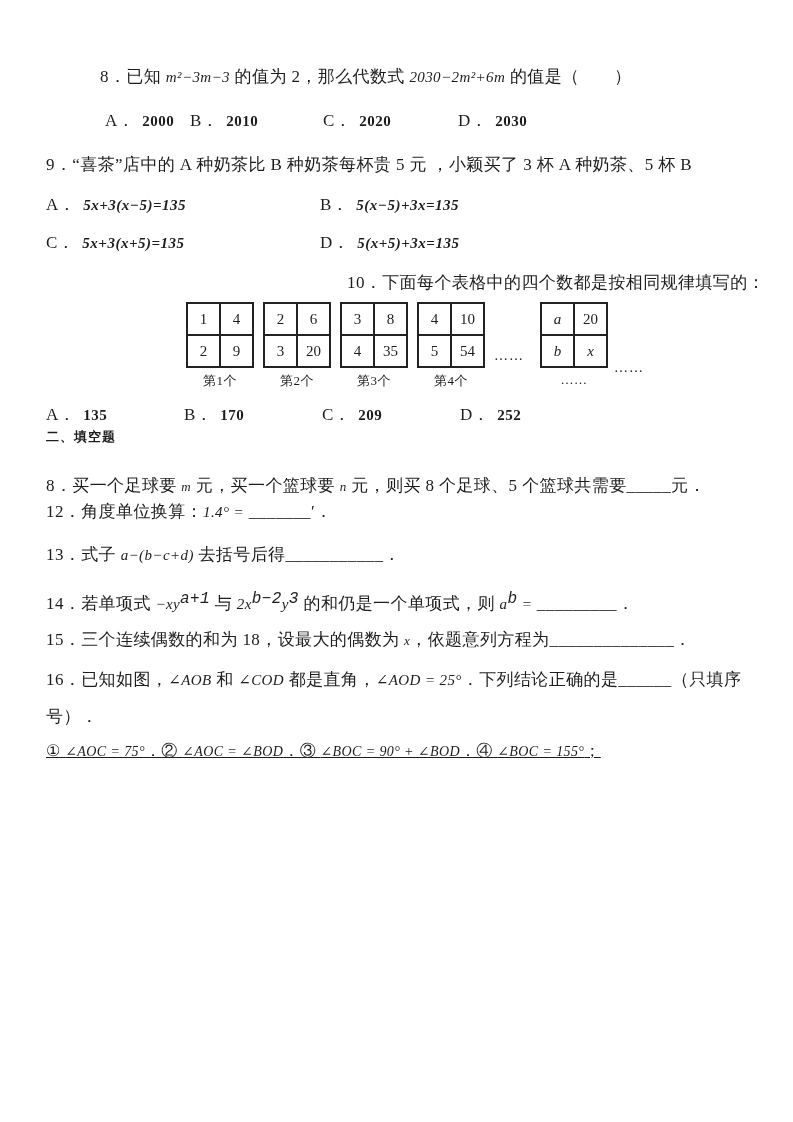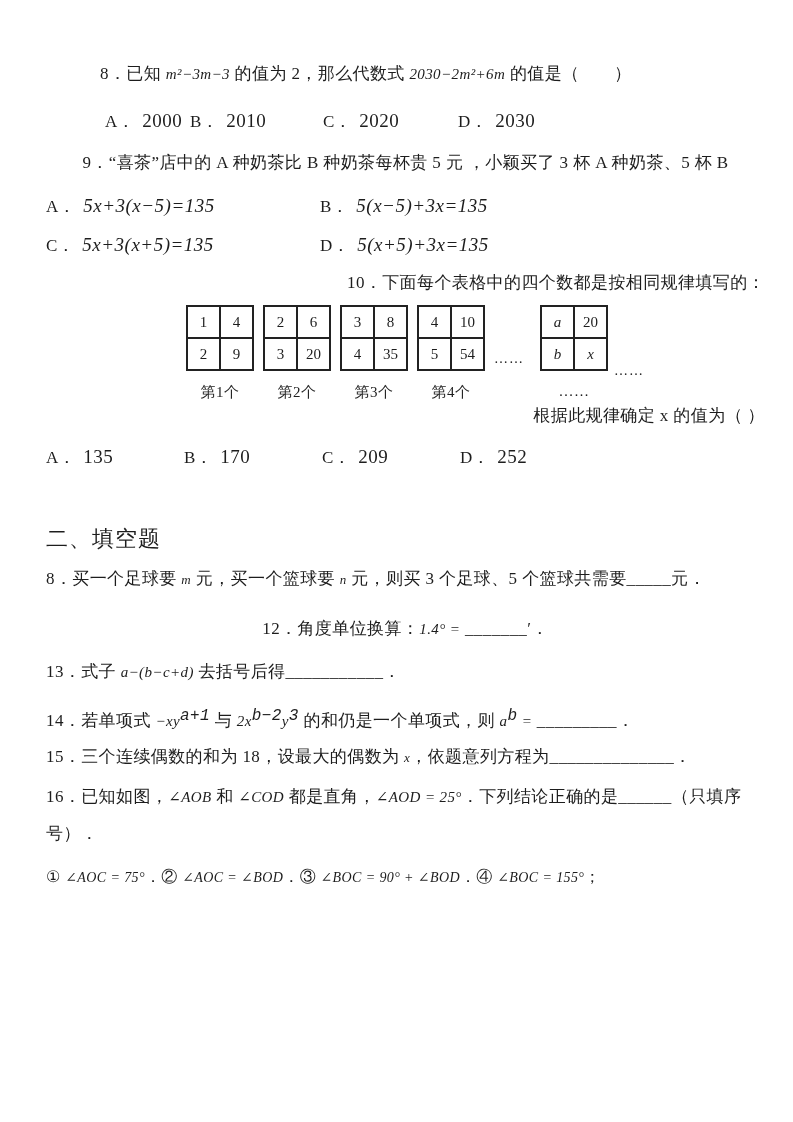--- a/index.html
+++ b/index.html
@@ -1,68 +1,68 @@
 <!DOCTYPE html>
 <html><head>
 <meta charset="utf-8">
 <style>
   html,body{margin:0;padding:0;background:#ffffff;}
   body{width:793px;height:1122px;overflow:hidden;
        font-family:"Liberation Serif","DejaVu Serif",serif;color:#1d1d1d;}
   .page{position:relative;box-sizing:border-box;width:793px;height:1122px;
         padding:64px 28px 0 46px;background:#ffffff;}
-  .line{white-space:nowrap;font-size:17px;letter-spacing:0.4px;line-height:20px;height:26px;}
+  .line{white-space:nowrap;font-size:17px;letter-spacing:0.4px;line-height:26px;height:26px;}
   .seg-cn{font-family:"Liberation Serif","DejaVu Serif",serif;}
   .seg-m{font-family:"Liberation Serif","DejaVu Serif","DejaVu Sans",serif;
          font-style:italic;font-size:15px;}
   .seg-ms{font-family:"Liberation Serif","DejaVu Serif",serif;font-style:italic;font-size:13px;}
   .seg-sup{font-family:Liberation Mono, monospace;font-style:italic;
            font-size:16px;vertical-align:6px;}
   
   .opts{display:flex;align-items:baseline;line-height:26px;}
   .opt{display:flex;align-items:baseline;}
   .opt-label{font-size:17px;}
-  .opt-val{font-size:19px;margin-left:8px;letter-spacing:0.5px;}
+  .opt-val{font-size:15px;margin-left:8px;letter-spacing:0.5px;font-weight:bold;}
   .opt-val.math{font-style:italic;font-family:"Liberation Serif","DejaVu Serif",serif;}
   
   #q8-stem{margin-left:54px;}
   #q8-opts{margin-top:18px;margin-left:59px;}
   #q8-opts .opt:nth-child(1){width:85px;}
   #q8-opts .opt:nth-child(2){width:133px;}
   #q8-opts .opt:nth-child(3){width:135px;}
   #q9{margin-top:18px;}
-  #q9 .line{margin-bottom:18px;text-align:center;}
+  #q9 .line{margin-bottom:18px;}
   #q9-opts-1{margin-top:-4px;}
   #q9-opts-2{margin-top:12px;}
   #q9-opts-1 .opt:first-child,#q9-opts-2 .opt:first-child{width:274px;}
   #q10{margin-top:14px;text-align:right;}
   
   .figure{display:flex;align-items:flex-start;margin:6px 0 0 140px;}
   .tstack{display:flex;flex-direction:column;align-items:center;margin-right:9px;}
   .tstack.last{margin-left:14px;margin-right:4px;}
   .grid2{display:grid;grid-template-columns:33px 33px;grid-auto-rows:32px;border:1px solid #222;}
   .gcell{border:1px solid #222;display:flex;align-items:center;justify-content:center;
          font-size:15px;font-family:"Liberation Serif","DejaVu Serif",serif;}
   .gcell.it{font-style:italic;}
-  .tcap{font-size:15px;margin-top:12px;letter-spacing:0.5px;}
+  .tcap{font-size:13px;margin-top:4px;letter-spacing:0.5px;}
   .dots{font-size:14px;letter-spacing:1px;}
   .dots-mid{margin:46px 2px 0 0;}
   .dots-right{margin:58px 0 0 2px;}
   #q10-followup{margin-top:4px;}
   #q10-opts{margin-top:12px;}
   #q10-opts .opt:nth-child(-n+3){width:138px;}
-  #section2{margin-top:53px;font-size:22px;font-weight:400;letter-spacing:1px;height:26px;}
+  #section2{font-size:13px;font-weight:700;letter-spacing:1px;height:26px;}
   #q11{margin-top:19px;}
-  #q12{margin-top:24px;text-align:center;}
+  #q12{}
   #q13{margin-top:17px;}
   #q14{margin-top:18px;}
   #q15{margin-top:15px;}
   #q16-l1{margin-top:14px;}
   #q16-l2{margin-top:11px;}
-  #q16-items{margin-top:17px;}
+  #q16-items{margin-top:8px;text-decoration:underline;}
   #q16-items .seg-cn{font-size:16px;}
   #q16-items .seg-m{font-size:14px;}
 </style>
 </head>
 <body>
 
 <div class="page">
 
   <section>
     <div class="line" id="q8-stem"><span class="seg-cn">8．已知 </span><span class="seg-m">m²−3m−3</span><span class="seg-cn"> 的值为 2，那么代数式 </span><span class="seg-m">2030−2m²+6m</span><span class="seg-cn"> 的值是（　　）</span></div>
@@ -156,21 +156,20 @@
           <span class="gcell it">a</span>
           <span class="gcell">20</span>
           <span class="gcell it">b</span>
           <span class="gcell it">x</span>
         </div>
         <div class="tcap">……</div>
       </div>
       <div class="dots dots-right">……</div>
     </div>
 
-    <div class="line" id="q10-followup"><span class="seg-cn">根据此规律确定 x 的值为（ ）</span></div>
     <div class="opts" id="q10-opts">
       <span class="opt">
         <span class="opt-label">A．</span>
         <span class="opt-val">135</span>
       </span>
       <span class="opt">
         <span class="opt-label">B．</span>
         <span class="opt-val">170</span>
       </span>
       <span class="opt">
@@ -179,21 +178,21 @@
       </span>
       <span class="opt">
         <span class="opt-label">D．</span>
         <span class="opt-val">252</span>
       </span>
     </div>
   </section>
 
   <div id="section2">二、填空题</div>
 
-  <div class="line" id="q11"><span class="seg-cn">8．买一个足球要 </span><span class="seg-ms">m</span><span class="seg-cn"> 元，买一个篮球要 </span><span class="seg-ms">n</span><span class="seg-cn"> 元，则买 3 个足球、5 个篮球共需要_____元．</span></div>
+  <div class="line" id="q11"><span class="seg-cn">8．买一个足球要 </span><span class="seg-ms">m</span><span class="seg-cn"> 元，买一个篮球要 </span><span class="seg-ms">n</span><span class="seg-cn"> 元，则买 8 个足球、5 个篮球共需要_____元．</span></div>
   <div class="line" id="q12"><span class="seg-cn">12．角度单位换算：</span><span class="seg-m">1.4° =</span><span class="seg-cn"> _______′．</span></div>
   <div class="line" id="q13"><span class="seg-cn">13．式子 </span><span class="seg-m">a−(b−c+d)</span><span class="seg-cn"> 去括号后得___________．</span></div>
   <div class="line" id="q14"><span class="seg-cn">14．若单项式 </span><span class="seg-m">−xy</span><span class="seg-sup">a+1</span><span class="seg-cn"> 与 </span><span class="seg-m">2x</span><span class="seg-sup">b−2</span><span class="seg-m">y</span><span class="seg-sup">3</span><span class="seg-cn"> 的和仍是一个单项式，则 </span><span class="seg-m">a</span><span class="seg-sup">b</span><span class="seg-m"> =</span><span class="seg-cn"> _________．</span></div>
   <div class="line" id="q15"><span class="seg-cn">15．三个连续偶数的和为 18，设最大的偶数为 </span><span class="seg-ms">x</span><span class="seg-cn">，依题意列方程为______________．</span></div>
   <div class="line" id="q16-l1"><span class="seg-cn">16．已知如图，</span><span class="seg-m">∠AOB</span><span class="seg-cn"> 和 </span><span class="seg-m">∠COD</span><span class="seg-cn"> 都是直角，</span><span class="seg-m">∠AOD = 25°</span><span class="seg-cn">．下列结论正确的是______（只填序</span></div>
   <div class="line" id="q16-l2"><span class="seg-cn">号）．</span></div>
   <div class="line" id="q16-items"><span class="seg-cn">① </span><span class="seg-m">∠AOC = 75°</span><span class="seg-cn">．② </span><span class="seg-m">∠AOC = ∠BOD</span><span class="seg-cn">．③ </span><span class="seg-m">∠BOC = 90° + ∠BOD</span><span class="seg-cn">．④ </span><span class="seg-m">∠BOC = 155°</span><span class="seg-cn">；</span></div>
 
 </div>
 

